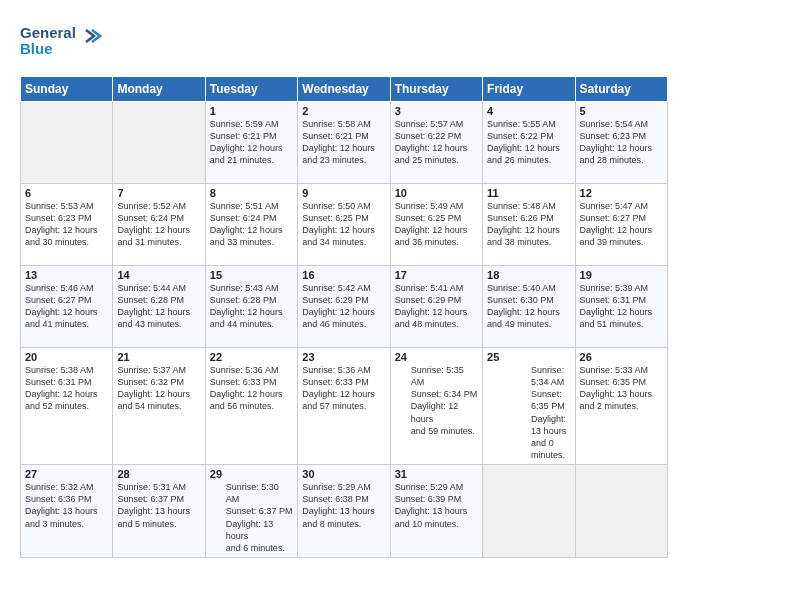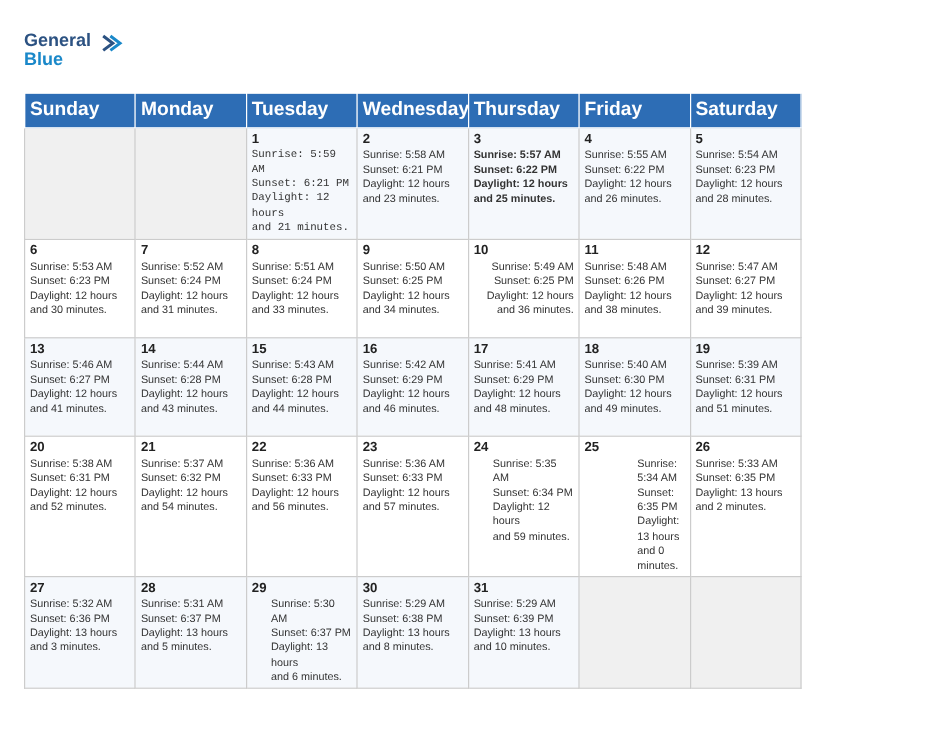--- a/index.html
+++ b/index.html
@@ -40,21 +40,21 @@
       margin-top: 2px;
     }
     .calendar {
       width: 100%;
       border-collapse: collapse;
       table-layout: fixed;
     }
     .calendar thead tr th {
       background: #2d6db5;
       color: #fff;
-      font-size: 16px;
+      font-size: 12px;
       font-weight: bold;
       padding: 5px 4px;
       text-align: left;
       border: 1px solid #fff;
     }
     .calendar tbody tr td {
       border: 1px solid #ccc;
       vertical-align: top;
       padding: 3px 4px;
       font-size: 9.5px;
@@ -120,35 +120,35 @@
           <th>Friday</th>
           <th>Saturday</th>
         </tr>
     </thead>
     <tbody id="calendar-body">
     <tr>
           <td class="empty-cell"></td>
           <td class="empty-cell"></td>
           <td>
             <span class="day-num">1</span>
-            <div class="day-detail" style="white-space: pre-line; font-family: Liberation Mono, monospace;">Sunrise: 5:59 AM
+            <div class="day-detail" style="white-space: pre-line;">Sunrise: 5:59 AM
 Sunset: 6:21 PM
 Daylight: 12 hours
 and 21 minutes.</div>
           </td>
           <td>
             <span class="day-num">2</span>
             <div class="day-detail" style="white-space: pre-line;">Sunrise: 5:58 AM
 Sunset: 6:21 PM
 Daylight: 12 hours
 and 23 minutes.</div>
           </td>
           <td>
             <span class="day-num">3</span>
-            <div class="day-detail" style="white-space: pre-line; font-weight: bold;">Sunrise: 5:57 AM
+            <div class="day-detail" style="white-space: pre-line;">Sunrise: 5:57 AM
 Sunset: 6:22 PM
 Daylight: 12 hours
 and 25 minutes.</div>
           </td>
           <td>
             <span class="day-num">4</span>
             <div class="day-detail" style="white-space: pre-line;">Sunrise: 5:55 AM
 Sunset: 6:22 PM
 Daylight: 12 hours
 and 26 minutes.</div>
@@ -185,21 +185,21 @@
           </td>
           <td>
             <span class="day-num">9</span>
             <div class="day-detail" style="white-space: pre-line;">Sunrise: 5:50 AM
 Sunset: 6:25 PM
 Daylight: 12 hours
 and 34 minutes.</div>
           </td>
           <td>
             <span class="day-num">10</span>
-            <div class="day-detail" style="white-space: pre-line; text-align: right;">Sunrise: 5:49 AM
+            <div class="day-detail" style="white-space: pre-line;">Sunrise: 5:49 AM
 Sunset: 6:25 PM
 Daylight: 12 hours
 and 36 minutes.</div>
           </td>
           <td>
             <span class="day-num">11</span>
             <div class="day-detail" style="white-space: pre-line;">Sunrise: 5:48 AM
 Sunset: 6:26 PM
 Daylight: 12 hours
 and 38 minutes.</div>

